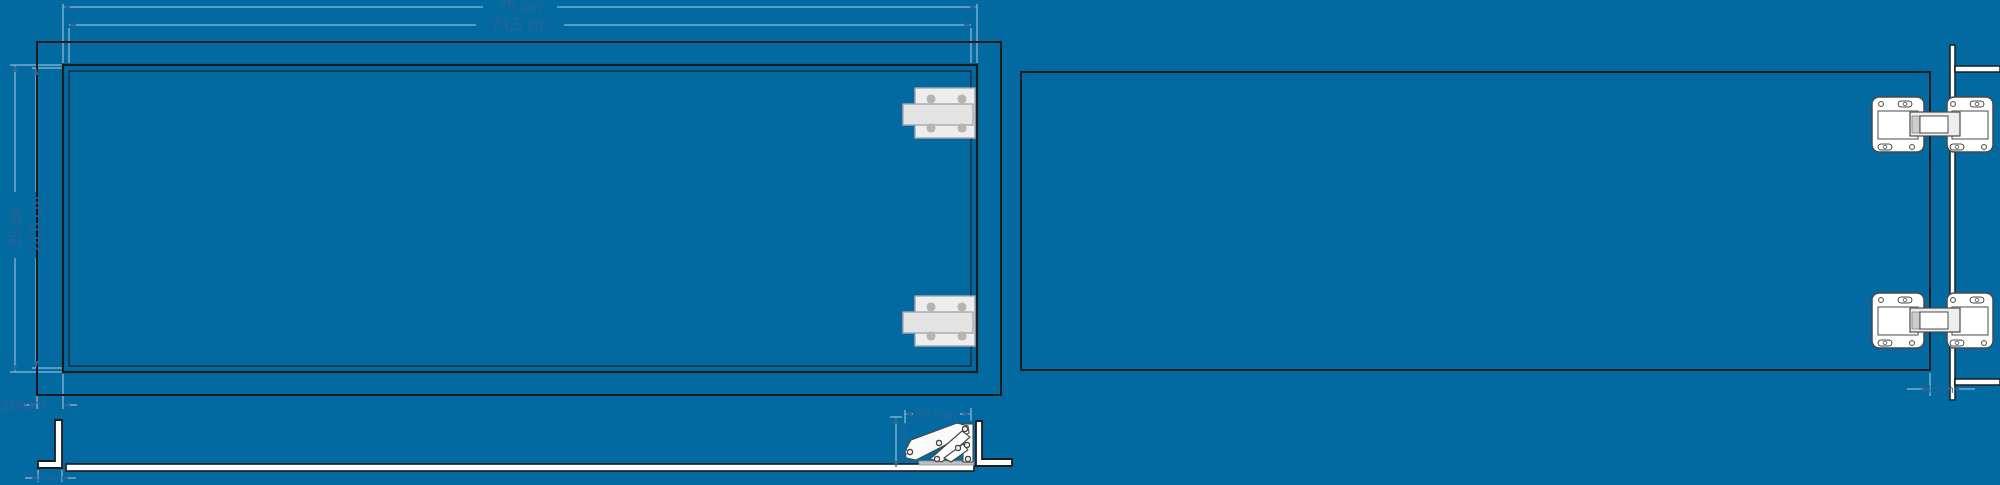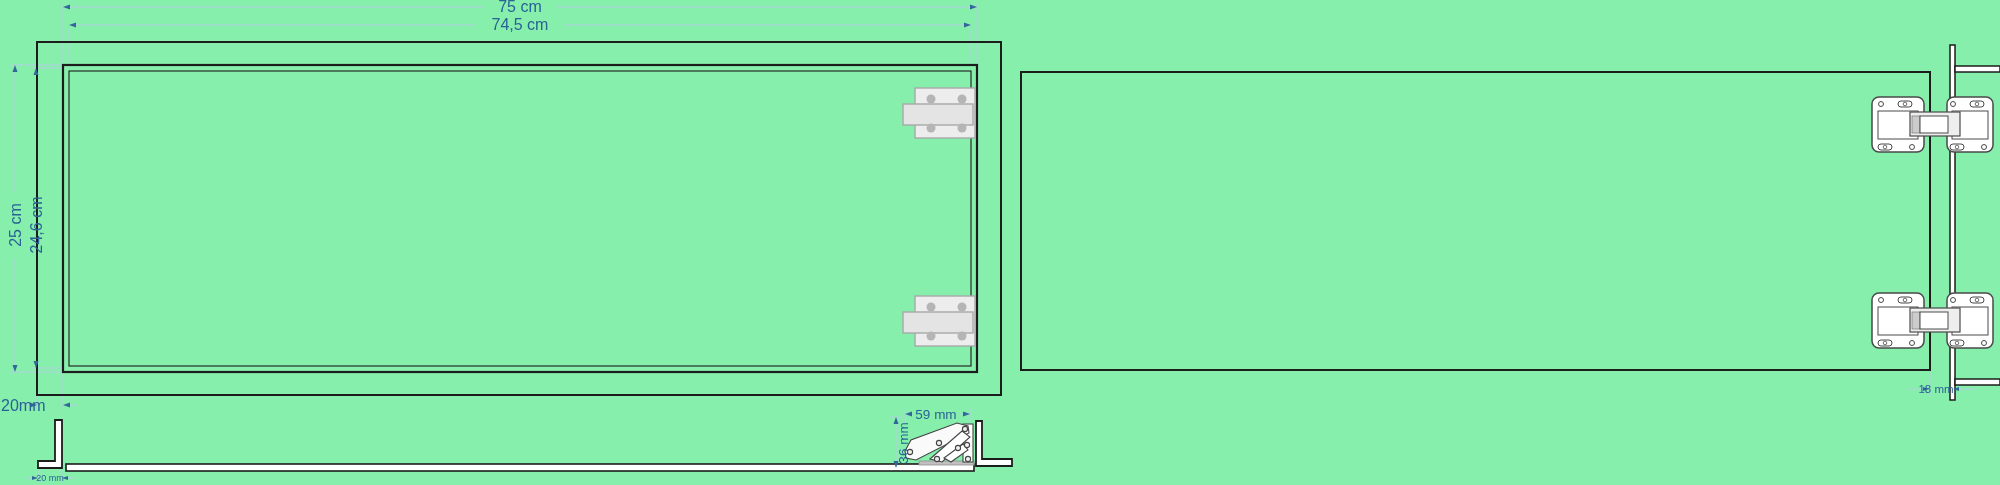--- a/index.html
+++ b/index.html
@@ -1,16 +1,16 @@
 <!DOCTYPE html>
 <html><head>
 <meta charset="utf-8">
 <style>
   html,body{margin:0;padding:0;background:#ffffff;}
-  .canvas{position:relative;width:2000px;height:485px;background:#86efac;overflow:hidden;}
+  .canvas{position:relative;width:2000px;height:485px;background:#0369a1;overflow:hidden;}
   svg{display:block;}
   text{font-family:"Liberation Sans", sans-serif;}
   .dimtxt{fill:#2a6296;}
 </style>
 </head>
 <body>
 
 <div class="canvas">
 <svg width="2000" height="485" viewBox="0 0 2000 485">
 

